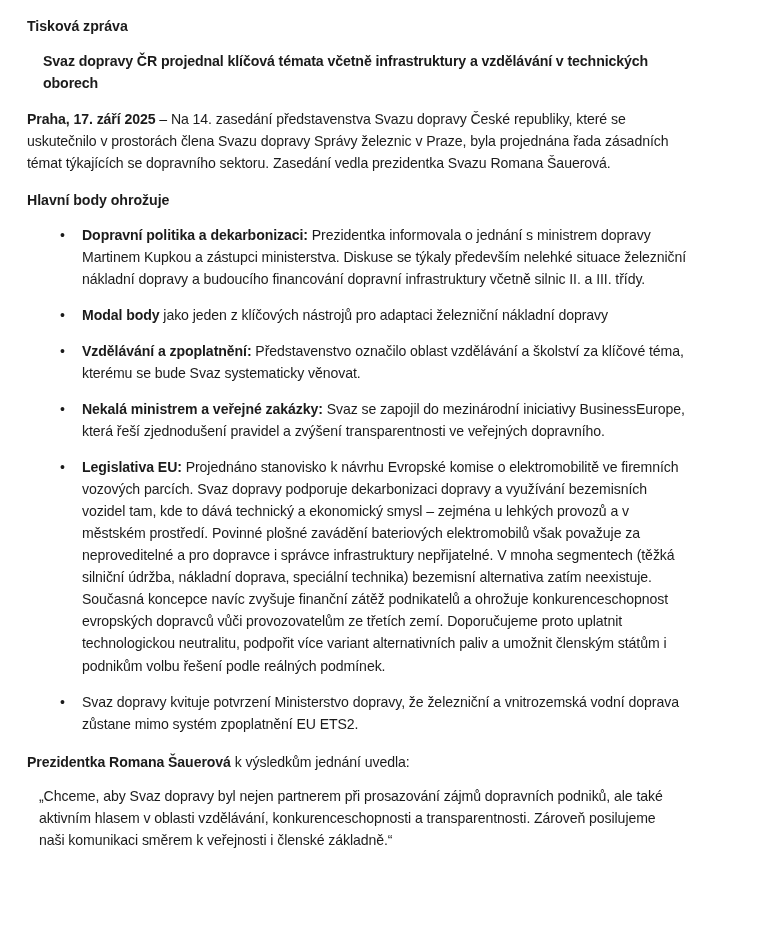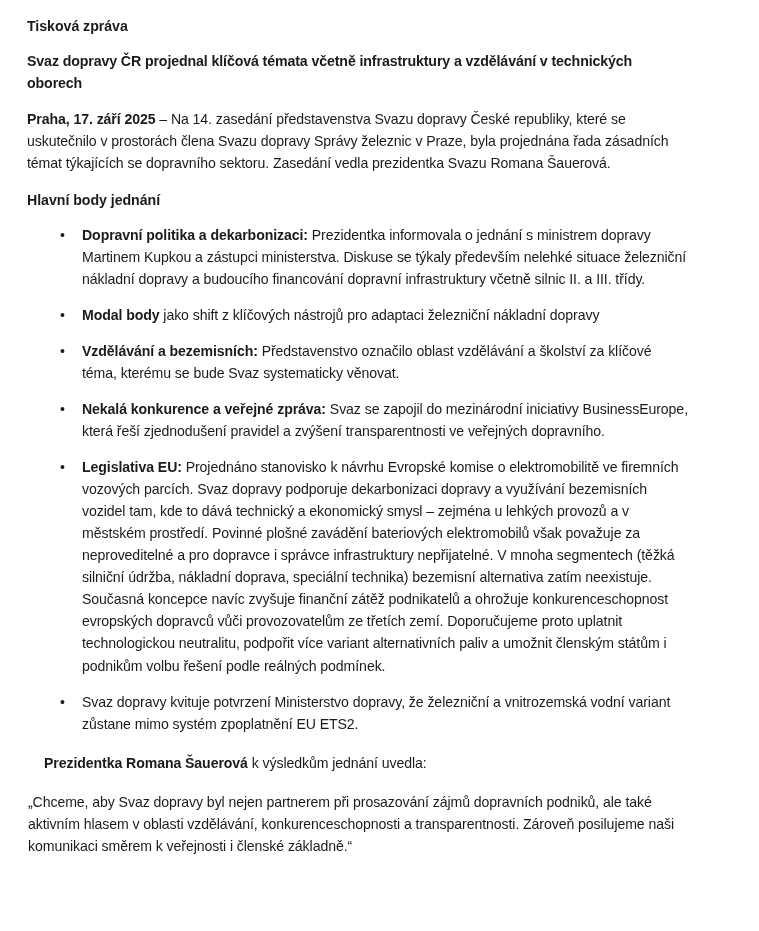--- a/index.html
+++ b/index.html
@@ -25,21 +25,21 @@
     font-size: 14.2px;
     font-weight: bold;
     line-height: 1.5;
     margin: 0 0 13px 0;
     letter-spacing: -0.05px;
   }
   .headline {
     font-size: 14.2px;
     font-weight: bold;
     line-height: 1.55;
-    margin: 0 0 14px 0;
+    margin: 0 0 14px 16px;
     letter-spacing: -0.12px;
   }
   .lede {
     font-size: 14.1px;
     line-height: 1.565;
     margin: 0 0 16px 0;
     letter-spacing: -0.08px;
   }
   .lede b, .quote-intro b { font-weight: bold; }
   .section-title {
@@ -70,75 +70,75 @@
     font-size: 14.1px;
     line-height: 1.565;
   }
   ul.points > li b { font-weight: bold; }
   .quote-block {
     margin-top: 16px;
   }
   .quote-intro {
     font-size: 14.1px;
     line-height: 1.565;
-    margin: 17px;
+    margin: 0;
     letter-spacing: -0.08px;
   }
   .quote-body {
     font-size: 14.1px;
     line-height: 1.565;
-    margin: 1px;
+    margin: 12px;
     letter-spacing: -0.08px;
   }
 </style>
 </head>
 <body>
 
 <div class="page">
 
   <p class="doc-label">Tisková zpráva</p>
 
   <p class="headline">Svaz dopravy ČR projednal klíčová témata včetně infrastruktury a vzdělávání v technických oborech</p>
 
   <p class="lede">
     <b>Praha, 17. září 2025</b><span> – </span><span>Na 14. zasedání představenstva Svazu dopravy České republiky, které se uskutečnilo v prostorách člena Svazu dopravy Správy železnic v Praze, byla projednána řada zásadních témat týkajících se dopravního sektoru. Zasedání vedla prezidentka Svazu Romana Šauerová.</span>
   </p>
 
-  <p class="section-title">Hlavní body jednání</p>
+  <p class="section-title">Hlavní body ohrožuje</p>
 
   <ul class="points">
 
     <li>
       <span class="bullet-dot">•</span>
       <b>Dopravní politika a dekarbonizaci:</b><span> Prezidentka informovala o jednání s ministrem dopravy Martinem Kupkou a zástupci ministerstva. Diskuse se týkaly především nelehké situace železniční nákladní dopravy a budoucího financování dopravní infrastruktury včetně silnic II. a III. třídy.</span>
     </li>
 
     <li>
       <span class="bullet-dot">•</span>
-      <b>Modal body</b><span> jako shift z klíčových nástrojů pro adaptaci železniční nákladní dopravy</span>
+      <b>Modal body</b><span> jako jeden z klíčových nástrojů pro adaptaci železniční nákladní dopravy</span>
     </li>
 
     <li>
       <span class="bullet-dot">•</span>
-      <b>Vzdělávání a bezemisních:</b><span> Představenstvo označilo oblast vzdělávání a školství za klíčové téma, kterému se bude Svaz systematicky věnovat.</span>
+      <b>Vzdělávání a zpoplatnění:</b><span> Představenstvo označilo oblast vzdělávání a školství za klíčové téma, kterému se bude Svaz systematicky věnovat.</span>
     </li>
 
     <li>
       <span class="bullet-dot">•</span>
-      <b>Nekalá konkurence a veřejné zpráva:</b><span> Svaz se zapojil do mezinárodní iniciativy BusinessEurope, která řeší zjednodušení pravidel a zvýšení transparentnosti ve veřejných dopravního.</span>
+      <b>Nekalá ministrem a veřejné zakázky:</b><span> Svaz se zapojil do mezinárodní iniciativy BusinessEurope, která řeší zjednodušení pravidel a zvýšení transparentnosti ve veřejných dopravního.</span>
     </li>
 
     <li>
       <span class="bullet-dot">•</span>
       <b>Legislativa EU:</b><span> Projednáno stanovisko k návrhu Evropské komise o elektromobilitě ve firemních vozových parcích. Svaz dopravy podporuje dekarbonizaci dopravy a využívání bezemisních vozidel tam, kde to dává technický a ekonomický smysl – zejména u lehkých provozů a v městském prostředí. Povinné plošné zavádění bateriových elektromobilů však považuje za neproveditelné a pro dopravce i správce infrastruktury nepřijatelné. V mnoha segmentech (těžká silniční údržba, nákladní doprava, speciální technika) bezemisní alternativa zatím neexistuje. Současná koncepce navíc zvyšuje finanční zátěž podnikatelů a ohrožuje konkurenceschopnost evropských dopravců vůči provozovatelům ze třetích zemí. Doporučujeme proto uplatnit technologickou neutralitu, podpořit více variant alternativních paliv a umožnit členským státům i podnikům volbu řešení podle reálných podmínek.</span>
     </li>
 
     <li>
       <span class="bullet-dot">•</span>
-      <b></b><span>Svaz dopravy kvituje potvrzení Ministerstvo dopravy, že železniční a vnitrozemská vodní variant zůstane mimo systém zpoplatnění EU ETS2.</span>
+      <b></b><span>Svaz dopravy kvituje potvrzení Ministerstvo dopravy, že železniční a vnitrozemská vodní doprava zůstane mimo systém zpoplatnění EU ETS2.</span>
     </li>
 
   </ul>
 
   <div class="quote-block">
     <p class="quote-intro">
       <b>Prezidentka Romana Šauerová</b><span> k výsledkům jednání uvedla:</span>
     </p>
     <p class="quote-body">„Chceme, aby Svaz dopravy byl nejen partnerem při prosazování zájmů dopravních podniků, ale také aktivním hlasem v oblasti vzdělávání, konkurenceschopnosti a transparentnosti. Zároveň posilujeme naši komunikaci směrem k veřejnosti i členské základně.“</p>
   </div>

